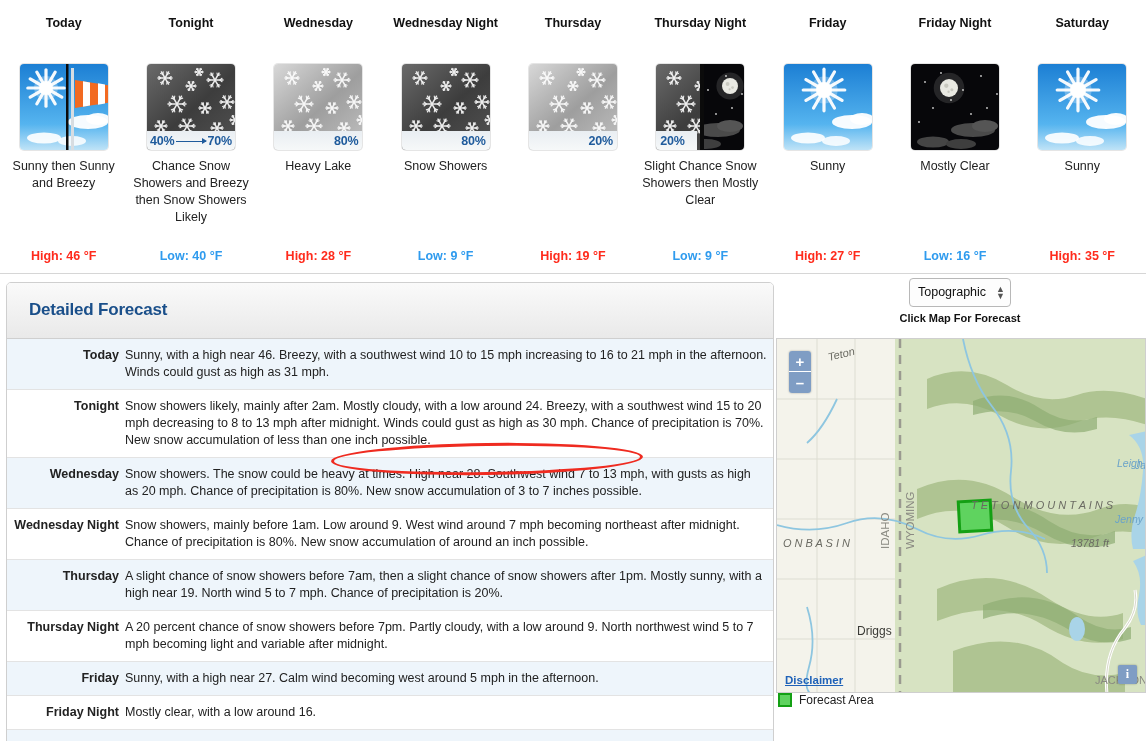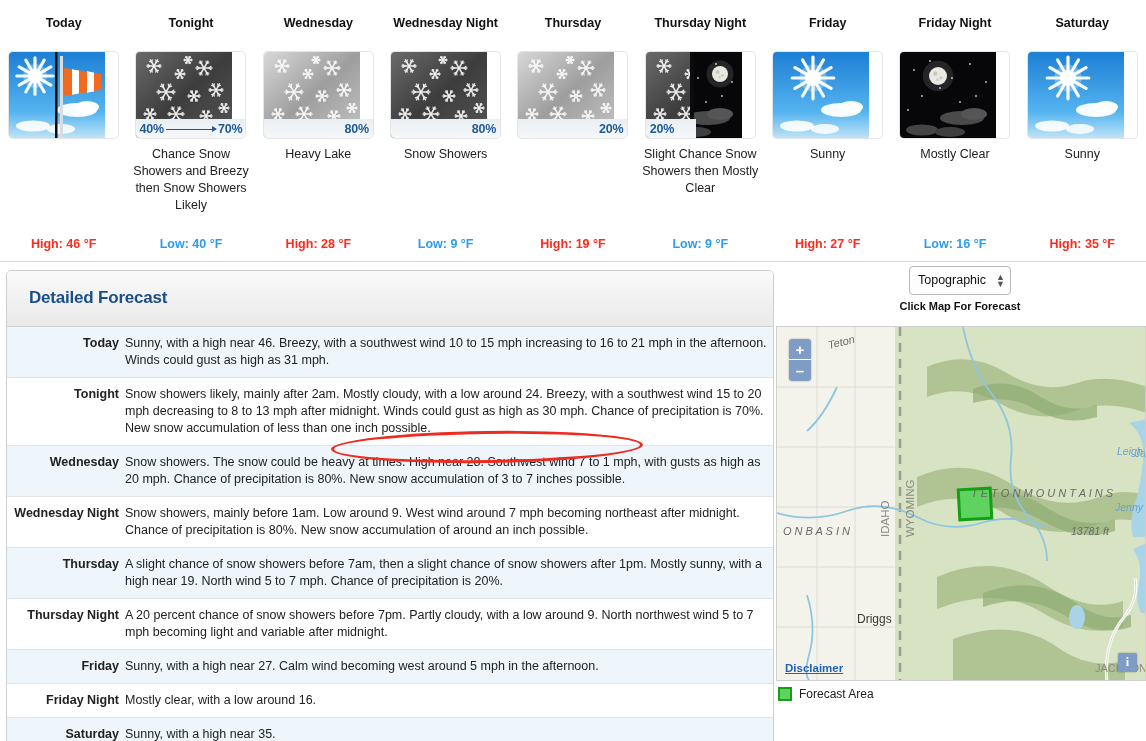--- a/index.html
+++ b/index.html
@@ -32,22 +32,22 @@
   .period-name {
     font-size:12.5px;
     font-weight:bold;
     color:#111;
     text-align:center;
     line-height:16px;
     margin-top:9px;
     min-height:32px;
   }
   .icon-wrap {
-    width:109px; height:86px;
-    margin-top:5px;
+    width:88px; height:86px;
+    margin-top:17px;
     border-radius:4px;
     overflow:hidden;
     position:relative;
     box-shadow:0 0 0 1px rgba(0,0,0,0.10);
   }
   .icon-svg { display:block; width:96px; height:86px; }
   .pop-band {
     position:absolute; left:0; right:0; bottom:0;
     height:19px;
     background:linear-gradient(#e9eef2,#f6f8f9);
@@ -245,21 +245,21 @@
     color:#fff;
     font-size:12px;
     font-weight:bold;
     font-family:"Liberation Serif", serif;
     display:flex; align-items:center; justify-content:center;
     border-radius:2px;
     box-shadow:0 0 2px rgba(0,0,0,0.35);
     cursor:pointer;
   }
   #map-legend {
-    margin-top:6px;
+    margin-top:0;
     margin-left:4px;
     display:flex;
     align-items:center;
     gap:7px;
     font-size:12px;
     color:#222;
     text-align:center;
   }
   #legend-swatch {
     width:14px; height:14px;
@@ -314,20 +314,21 @@
   <ellipse cx="52" cy="77" rx="14" ry="5" fill="#ffffff" opacity="0.85"></ellipse>
       <rect x="46" y="0" width="2.5" height="86" fill="#0b0b0b"></rect>
       <rect x="51" y="4" width="3" height="82" fill="#d7dde2"></rect>
       <g>
         <path d="M55 16 L92 22 L92 38 L55 44 Z" fill="#f26a21"></path>
         <path d="M63 17.2 L70 18.4 L70 41.6 L63 42.8 Z" fill="#ffffff"></path>
         <path d="M78 19.3 L85 20.5 L85 39.5 L78 40.7 Z" fill="#ffffff"></path>
       </g>
     </svg>
       </div>
+      <div class="short-desc">Sunny then Sunny and Breezy</div>
       <div class="temp high">High: 46 °F</div>
     </div>
     <div class="period-col">
       <div class="period-name">Tonight</div>
       <div class="icon-wrap">
         <svg class="icon-svg" viewBox="0 0 96 86" xmlns="http://www.w3.org/2000/svg">
           <defs>
             <linearGradient id="sd" x1="0" y1="0" x2="1" y2="1">
               <stop offset="0%" stop-color="#6a6a6a"></stop>
               <stop offset="50%" stop-color="#3d3d3d"></stop>
@@ -1665,21 +1666,21 @@
           <tr class="odd">
             <td class="row-label">Today</td>
             <td class="row-text">Sunny, with a high near 46. Breezy, with a southwest wind 10 to 15 mph increasing to 16 to 21 mph in the afternoon. Winds could gust as high as 31 mph.</td>
           </tr>
           <tr class="even">
             <td class="row-label">Tonight</td>
             <td class="row-text">Snow showers likely, mainly after 2am. Mostly cloudy, with a low around 24. Breezy, with a southwest wind 15 to 20 mph decreasing to 8 to 13 mph after midnight. Winds could gust as high as 30 mph. Chance of precipitation is 70%. New snow accumulation of less than one inch possible.</td>
           </tr>
           <tr class="odd">
             <td class="row-label">Wednesday</td>
-            <td class="row-text">Snow showers. The snow could be heavy at times. High near 28. Southwest wind 7 to 1 mph, with gusts as high as 20 mph. Chance of precipitation is 80%. New snow accumulation of 3 to 7 inches possible.</td>
+            <td class="row-text">Snow showers. The snow could be heavy at times. High near 28. Southwest wind 7 to 13 mph, with gusts as high as 20 mph. Chance of precipitation is 80%. New snow accumulation of 3 to 7 inches possible.</td>
           </tr>
           <tr class="even">
             <td class="row-label">Wednesday Night</td>
             <td class="row-text">Snow showers, mainly before 1am. Low around 9. West wind around 7 mph becoming northeast after midnight. Chance of precipitation is 80%. New snow accumulation of around an inch possible.</td>
           </tr>
           <tr class="odd">
             <td class="row-label">Thursday</td>
             <td class="row-text">A slight chance of snow showers before 7am, then a slight chance of snow showers after 1pm. Mostly sunny, with a high near 19. North wind 5 to 7 mph. Chance of precipitation is 20%.</td>
           </tr>
           <tr class="even">

